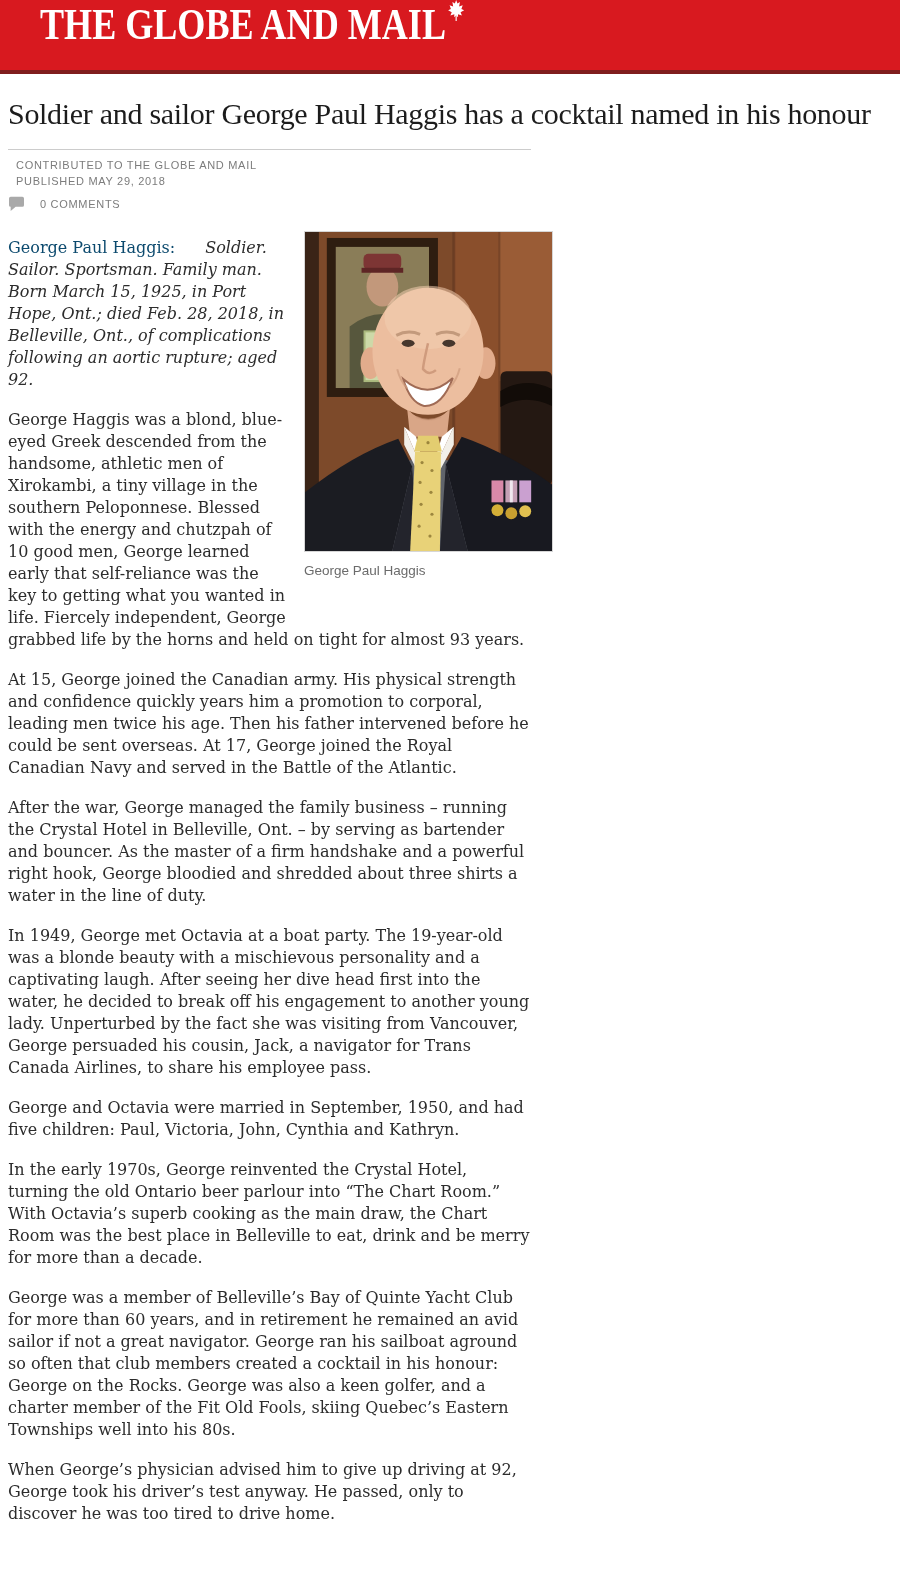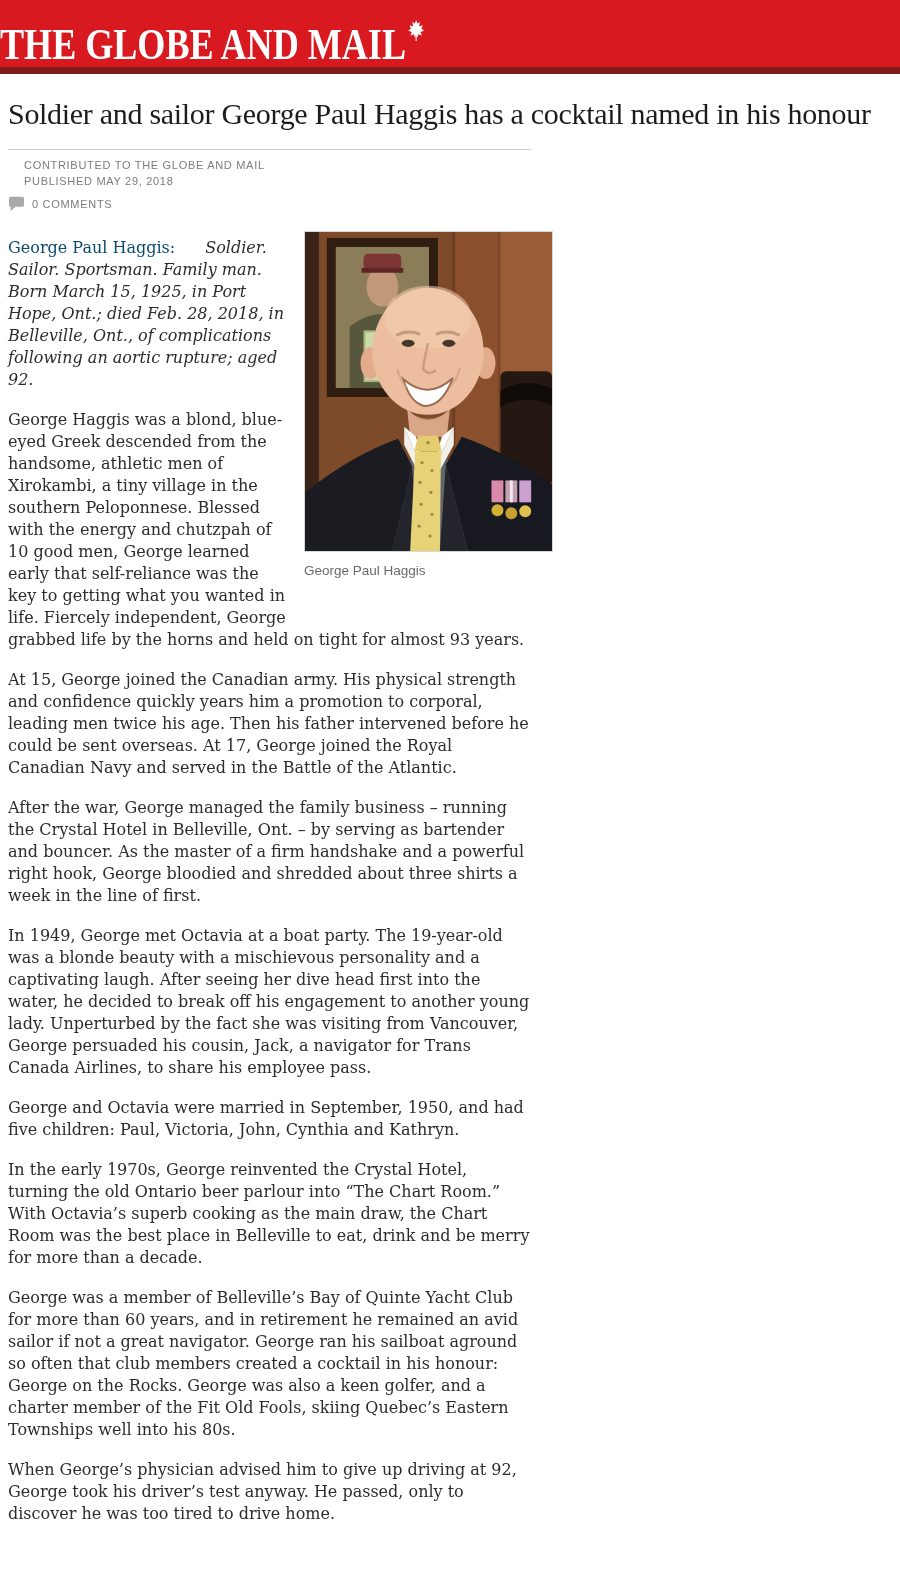--- a/index.html
+++ b/index.html
@@ -8,23 +8,24 @@
     min-height: 1577px;
     background: #ffffff;
     font-family: "DejaVu Serif", serif;
     position: relative;
   }
 
   
   .banner {
     height: 74px;
     background: #d8191f;
-    border-bottom: 7px solid #7f1d1d;
+    border-bottom: 4px solid #7f1d1d;
     display: flex;
-    align-items: flex-end;
+    align-items: flex-start;
+    padding-left: 40px;
     box-sizing: border-box;
   }
   .logo {
     display: inline-block;
     transform: scaleX(0.82);
     transform-origin: left center;
     color: #ffffff;
     font-family: "Liberation Serif", serif;
     font-weight: bold;
     font-size: 44px;
@@ -64,26 +65,26 @@
     font-size: 11px;
     font-weight: bold;
     color: #333333;
     letter-spacing: 0.6px;
     margin: 2px 0 4px 0;
   }
   .byline .meta {
     font-size: 11px;
     color: #7c7c7c;
     letter-spacing: 0.7px;
-    margin: 4px 16px;
+    margin: 4px 8px;
   }
   .comments {
     display: flex;
     align-items: center;
-    gap: 7px;
+    gap: 15px;
     margin-top: 9px;
     font-size: 11px;
     color: #7c7c7c;
     letter-spacing: 0.7px;
     cursor: pointer;
     width: max-content;
     justify-content: flex-end;
   }
   .comments svg { width: 17px; height: 15px; display: block; }
 
@@ -230,20 +231,20 @@
         </g>
       </svg>
     </div>
     <figcaption>George Paul Haggis</figcaption>
   </figure>
 
   <p class="lead"><strong>George Paul Haggis:</strong> <em>Soldier. Sailor. Sportsman. Family man. Born March 15, 1925, in Port Hope, Ont.; died Feb. 28, 2018, in Belleville, Ont., of complications following an aortic rupture; aged 92.</em></p>
 
   <p>George Haggis was a blond, blue-eyed Greek descended from the handsome, athletic men of Xirokambi, a tiny village in the southern Peloponnese. Blessed with the energy and chutzpah of 10 good men, George learned early that self-reliance was the key to getting what you wanted in life. Fiercely independent, George grabbed life by the horns and held on tight for almost 93 years.</p>
   <p>At 15, George joined the Canadian army. His physical strength and confidence quickly years him a promotion to corporal, leading men twice his age. Then his father intervened before he could be sent overseas. At 17, George joined the Royal Canadian Navy and served in the Battle of the Atlantic.</p>
-  <p>After the war, George managed the family business – running the Crystal Hotel in Belleville, Ont. – by serving as bartender and bouncer. As the master of a firm handshake and a powerful right hook, George bloodied and shredded about three shirts a week in the line of first.</p>
+  <p>After the war, George managed the family business – running the Crystal Hotel in Belleville, Ont. – by serving as bartender and bouncer. As the master of a firm handshake and a powerful right hook, George bloodied and shredded about three shirts a water in the line of duty.</p>
   <p>In 1949, George met Octavia at a boat party. The 19-year-old was a blonde beauty with a mischievous personality and a captivating laugh. After seeing her dive head first into the water, he decided to break off his engagement to another young lady. Unperturbed by the fact she was visiting from Vancouver, George persuaded his cousin, Jack, a navigator for Trans Canada Airlines, to share his employee pass.</p>
   <p>George and Octavia were married in September, 1950, and had five children: Paul, Victoria, John, Cynthia and Kathryn.</p>
   <p>In the early 1970s, George reinvented the Crystal Hotel, turning the old Ontario beer parlour into “The Chart Room.” With Octavia’s superb cooking as the main draw, the Chart Room was the best place in Belleville to eat, drink and be merry for more than a decade.</p>
   <p>George was a member of Belleville’s Bay of Quinte Yacht Club for more than 60 years, and in retirement he remained an avid sailor if not a great navigator. George ran his sailboat aground so often that club members created a cocktail in his honour: George on the Rocks. George was also a keen golfer, and a charter member of the Fit Old Fools, skiing Quebec’s Eastern Townships well into his 80s.</p>
   <p>When George’s physician advised him to give up driving at 92, George took his driver’s test anyway. He passed, only to discover he was too tired to drive home.</p>
 
 </div>
 
 </body></html>

